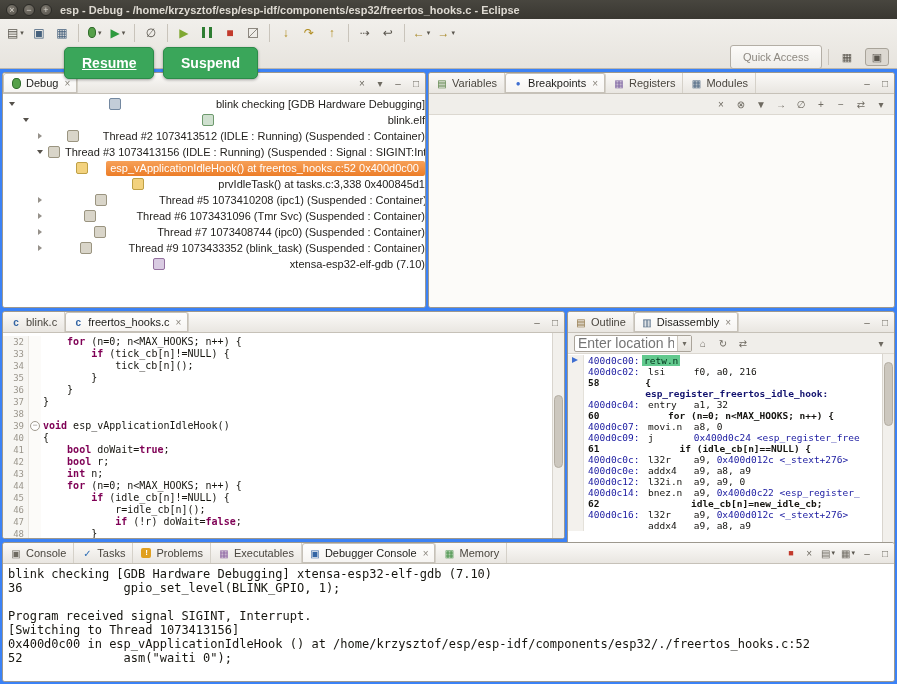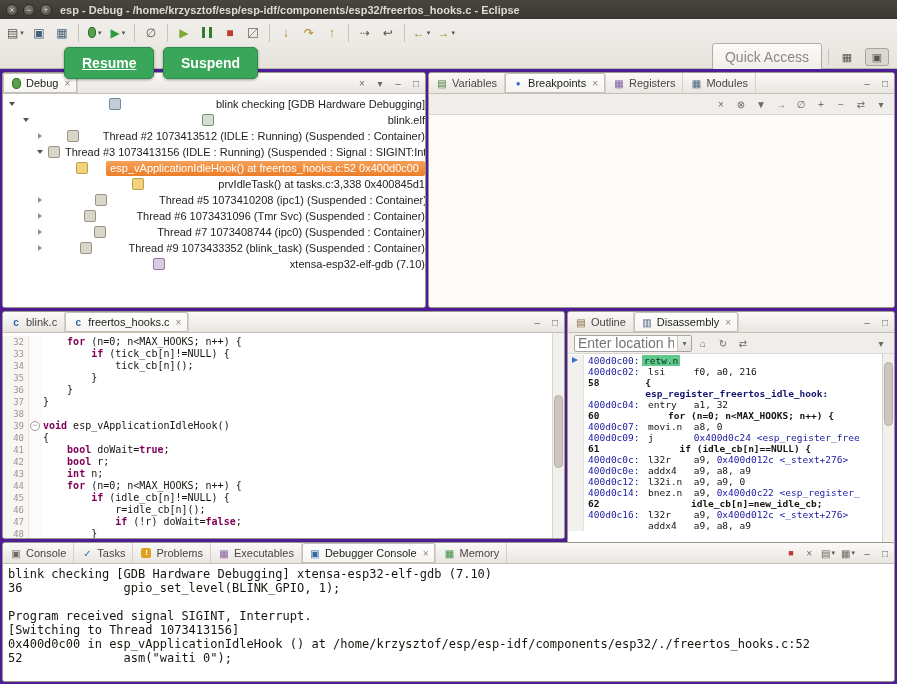--- a/index.html
+++ b/index.html
@@ -17,39 +17,39 @@
 
   
   .toolbar{height:50px;background:linear-gradient(#f1efeb,#e7e4de);border-bottom:1px solid #bcb7ae;position:relative;}
   .trow1{height:27px;display:flex;align-items:center;padding:0 4px;gap:1px;}
   .tbtn{height:22px;min-width:22px;display:flex;align-items:center;justify-content:center;gap:1px;
         border:1px solid transparent;border-radius:3px;padding:0 2px;}
   .g{font-size:12px;color:#5a564e;line-height:1;}
   .dd{font-size:7px;color:#5a564e;margin-left:1px;}
   .sep{width:1px;height:18px;background:#c9c4bb;margin:0 4px;}
   .trow2{height:22px;display:flex;align-items:center;justify-content:flex-end;padding:0 8px;gap:6px;}
-  .quick-access{font-size:14px;color:#8d8880;border:1px solid #b3aea5;border-radius:3px;padding:5px 12px;
+  .quick-access{font-size:11px;color:#8d8880;border:1px solid #b3aea5;border-radius:3px;padding:5px 12px;
         background:linear-gradient(#fcfbf9,#efede9);}
   .sep2{width:1px;height:16px;background:#c9c4bb;}
   .pbtn{width:24px;height:18px;display:flex;align-items:center;justify-content:center;border:1px solid transparent;border-radius:3px;}
   .pbtn.active{border-color:#a9a49a;background:#dcd8d1;}
   .pg{font-size:11px;color:#5a564e;}
   .icon-bug{display:inline-block;width:8px;height:11px;background:#56a049;border:1px solid #2f6a2a;border-radius:45%;}
   .icon-pause{display:inline-block;width:10px;height:11px;border-left:3px solid #2e7d32;border-right:3px solid #2e7d32;}
   .icon-disconnect{display:inline-block;width:10px;height:10px;border:1px solid #8d8880;
         background:linear-gradient(135deg,transparent 45%,#8d8880 45%,#8d8880 55%,transparent 55%);}
 
   
   .callout{position:absolute;z-index:60;top:47px;background:var(--callout);color:#fff;font-size:14px;font-weight:bold;
         padding:7px 17px;border-radius:5px;border:1px solid #2c8c49;box-shadow:0 1px 3px rgba(0,0,0,.35);}
   #callout-resume{left:64px;text-decoration:underline;}
   #callout-suspend{left:163px;}
 
   
-  .workspace{position:absolute;top:69px;left:0;right:0;bottom:0;background:#4c1d95;}
+  .workspace{position:absolute;top:69px;left:0;right:0;bottom:0;background:#3b82f6;}
   .panel{position:absolute;border:1px solid #9d988e;border-radius:3px;background:#f2f0ec;display:flex;flex-direction:column;overflow:hidden;}
   .debug-panel{left:2px;top:3px;width:424px;height:236px;}
   .right-panel{left:428px;top:3px;width:467px;height:236px;}
   .editor-panel{left:2px;top:242px;width:563px;height:228px;}
   .disasm-panel{left:567px;top:242px;width:328px;height:256px;}
   .console-panel{left:2px;top:473px;width:893px;height:140px;}
   .phead{height:21px;background:linear-gradient(#fbfaf8,#e9e6e1);border-bottom:1px solid #c6c1b8;display:flex;align-items:stretch;flex-shrink:0;}
   .tabbar{display:flex;align-items:stretch;}
   .tab{display:flex;align-items:center;gap:4px;padding:0 7px;font-size:11px;color:#4a463f;border-right:1px solid #d5d1c9;white-space:nowrap;}
   .tab.active{background:linear-gradient(#fff,#f6f4f1);color:#1d1c19;border-top-left-radius:3px;border-top-right-radius:3px;

